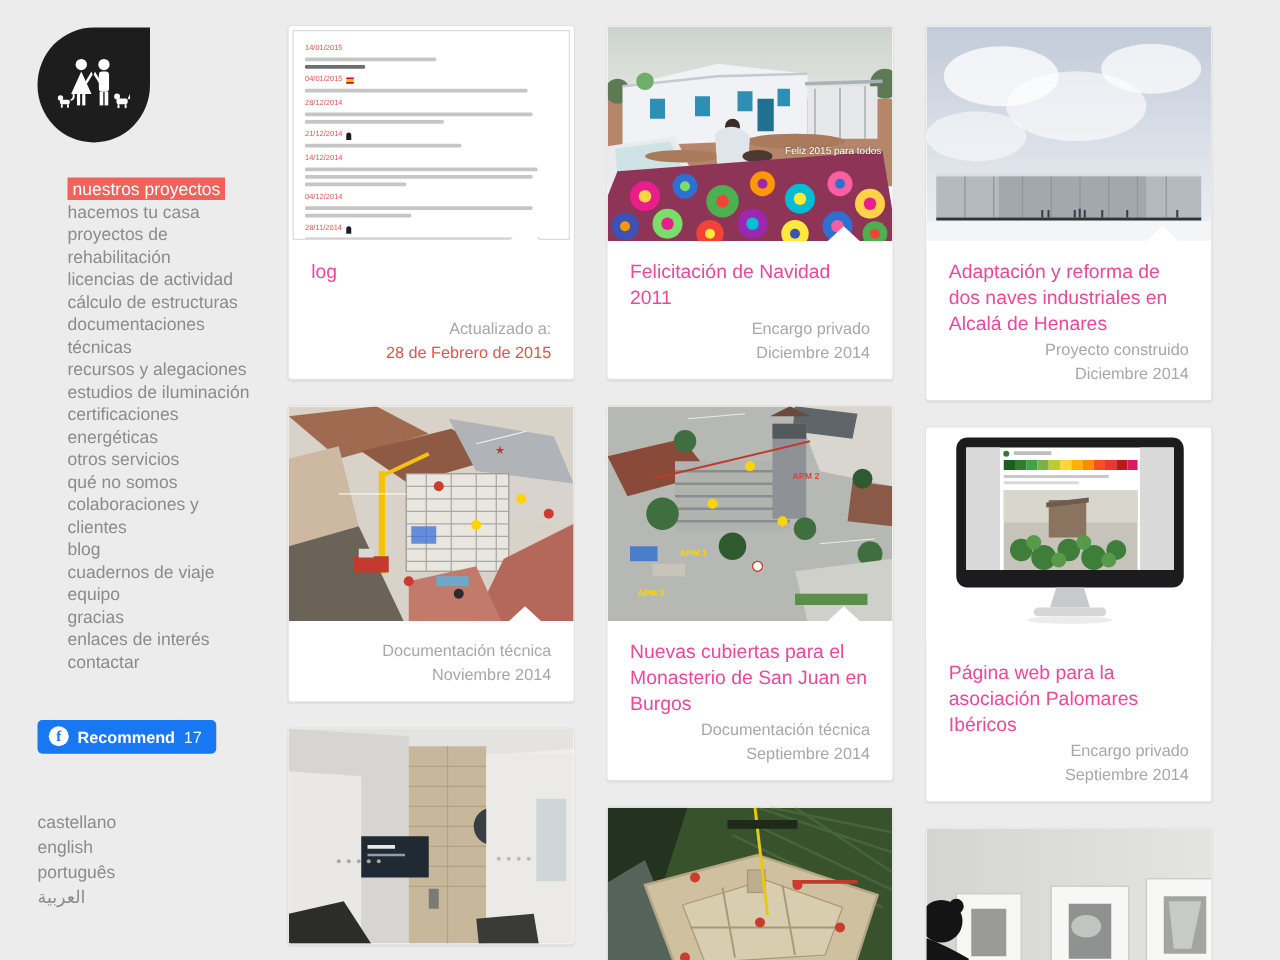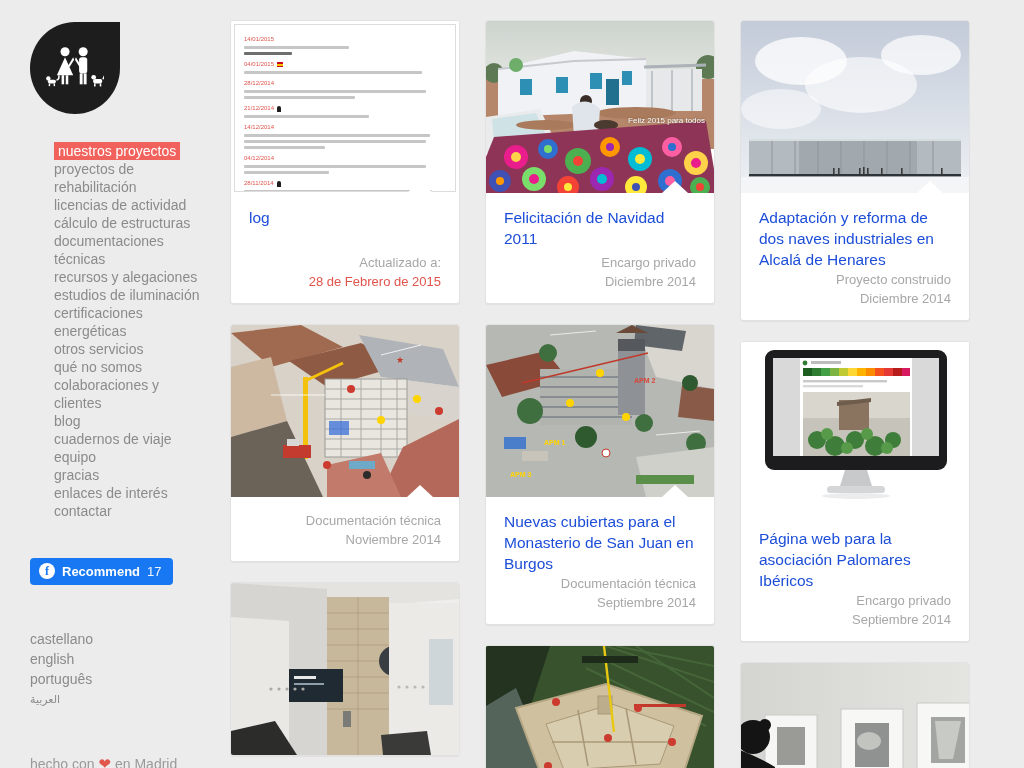--- a/index.html
+++ b/index.html
@@ -14,35 +14,35 @@
   .nav-item span{display:inline;}
   .nav-item.active span{background:#f2625c;color:#fff;padding:1px 4px;}
   .fb-btn{margin-top:38px;display:inline-flex;align-items:center;gap:7px;background:#1877f2;
           color:#fff;font-size:13px;font-weight:bold;padding:5px 11px 6px 9px;border-radius:4px;cursor:pointer;}
   .fb-circle{width:16px;height:16px;border-radius:50%;background:#fff;color:#1877f2;display:flex;
              align-items:center;justify-content:center;font-size:12px;font-weight:bold;
              font-family:"Liberation Serif",serif;}
   .fb-count{font-weight:normal;opacity:.92;}
   .langs{margin-top:44px;font-size:14px;line-height:20px;color:#8b8b8b;}
   .lang-item{cursor:pointer;}
-  .lang-item.arabic{font-size:11px;}
+  .lang-item.arabic{font-size:14px;}
   .made{margin-top:46px;font-size:14px;color:#9a9a9a;}
   .heart{color:#e2574c;font-size:15px;}
   
   .grid{position:absolute;left:230px;top:20px;display:flex;gap:25px;}
   .col{display:flex;flex-direction:column;gap:20px;width:230px;}
   .card{background:#fff;border:1px solid #e2e2e2;border-radius:3px;box-shadow:0 1px 1px rgba(0,0,0,.05);
         overflow:hidden;cursor:pointer;}
   .thumb{position:relative;height:172px;overflow:hidden;background:#fff;}
   .thumb svg{display:block;width:100%;height:172px;}
   .notch{position:absolute;bottom:0;right:26px;width:0;height:0;
          border-left:13px solid transparent;border-right:13px solid transparent;
          border-bottom:12px solid #fff;}
   .body{padding:14px 18px 12px;}
-  .title{margin:0;font-size:15.5px;font-weight:normal;line-height:21px;color:#1d4ed8;min-height:46px;}
+  .title{margin:0;font-size:15.5px;font-weight:normal;line-height:21px;color:#ec4899;min-height:46px;}
   .meta{margin:0;font-size:13px;line-height:19px;color:#a7a7a7;text-align:right;}
   .meta .red{color:#e0544c;}
   
   .log-inner{border:1px solid #dcdcdc;height:156px;margin:3px;padding:5px 9px;overflow:hidden;background:#fff;}
   .log-date{color:#e0544c;font-size:6px;line-height:7px;margin-top:6px;display:flex;align-items:center;gap:3px;}
   .log-bar{height:3px;background:#c6c6c6;margin-top:3px;border-radius:1px;}
   .log-bar.dark{background:#6e6e6e;}
   .log-ico-flag{width:6px;height:5px;background:linear-gradient(#c60b1e 30%,#ffc400 30%,#ffc400 70%,#c60b1e 70%);}
   .log-ico-penguin{width:4px;height:6px;background:#1d1d1d;border-radius:2px 2px 0 0;}
   
@@ -77,20 +77,21 @@
           <circle cx="52.6" cy="35.2" r="2.6"></circle>
           <rect x="53" y="42" width="1.7" height="3.4"></rect>
           <rect x="59.3" y="42" width="1.7" height="3.4"></rect>
           <path d="M62 37 l2 -4 1.4 .8 -1.8 4Z"></path>
         </g>
       </svg>
     </div>
 
     <nav class="nav" id="nav-host">
         <div class="nav-item active"><span>nuestros proyectos</span></div>
+        <div class="nav-item"><span>hacemos tu casa</span></div>
         <div class="nav-item"><span>proyectos de rehabilitación</span></div>
         <div class="nav-item"><span>licencias de actividad</span></div>
         <div class="nav-item"><span>cálculo de estructuras</span></div>
         <div class="nav-item"><span>documentaciones técnicas</span></div>
         <div class="nav-item"><span>recursos y alegaciones</span></div>
         <div class="nav-item"><span>estudios de iluminación</span></div>
         <div class="nav-item"><span>certificaciones energéticas</span></div>
         <div class="nav-item"><span>otros servicios</span></div>
         <div class="nav-item"><span>qué no somos</span></div>
         <div class="nav-item"><span>colaboraciones y clientes</span></div>

